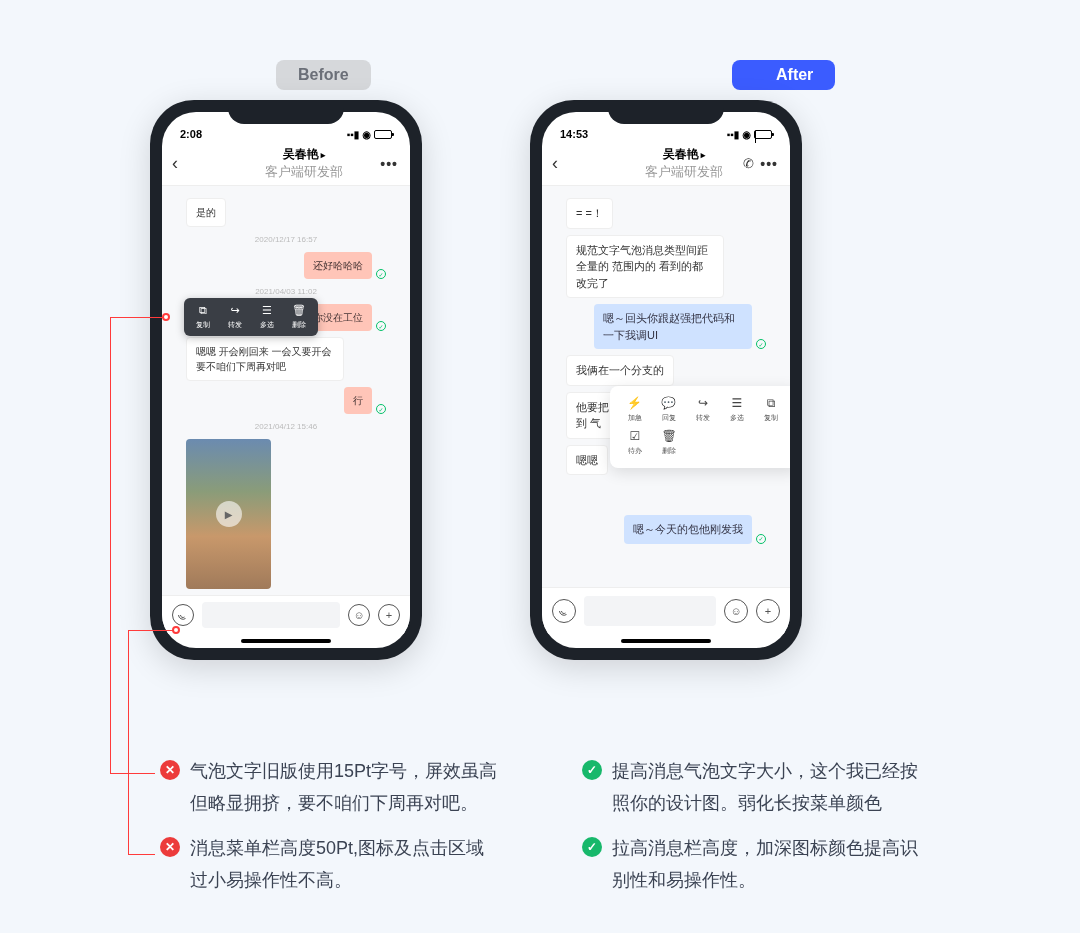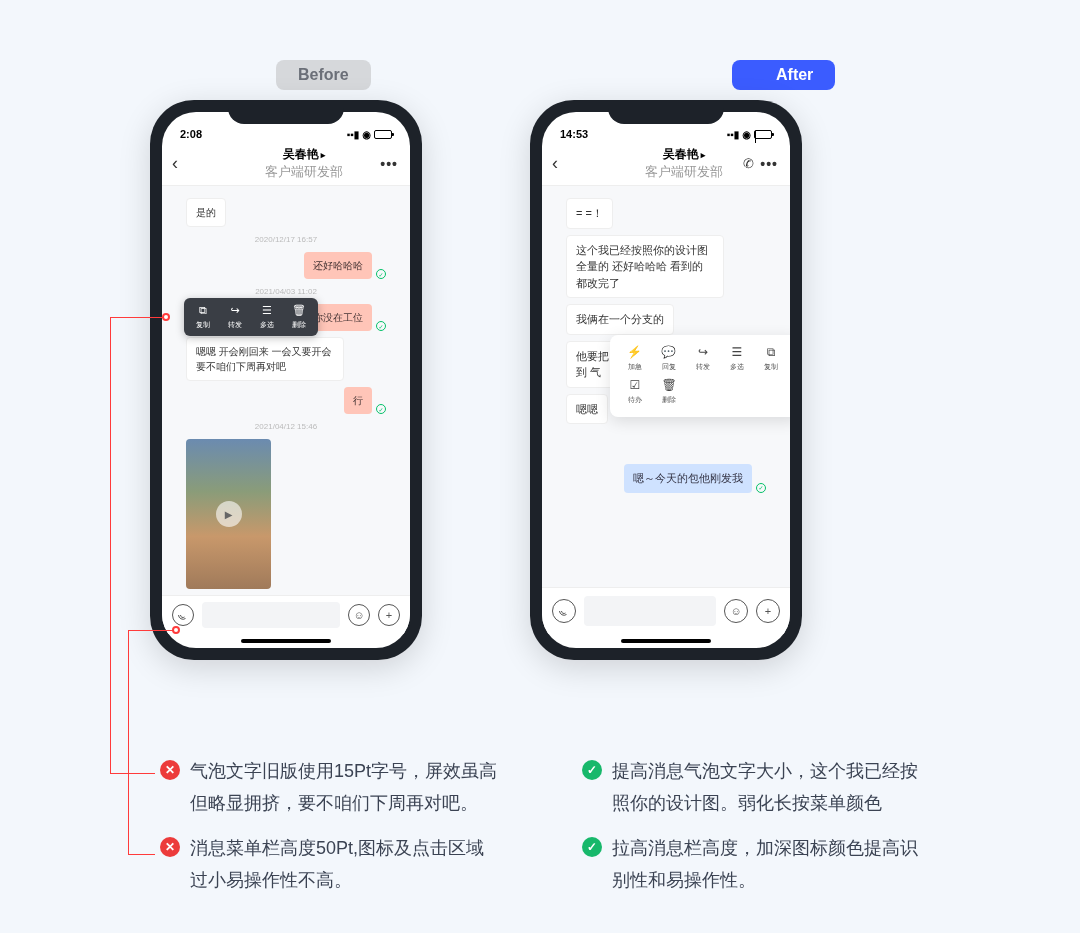--- a/index.html
+++ b/index.html
@@ -194,21 +194,25 @@
           <div class="sub">客户端研发部</div>
         </div>
         <span class="call-icon">✆</span>
         <span class="more">•••</span>
       </div>
       <div class="chat-body" style="font-size:11px">
         <div class="row">
             <div class="bubble in">= =！</div>
           </div>
         <div class="row">
-            <div class="bubble in">这个我已经按照你的设计图 全量的 还好哈哈哈 看到的都改完了</div>
+            <div class="bubble in">规范文字气泡消息类型间距 全量的 范围内的 看到的都改完了</div>
+          </div>
+        <div class="row right">
+            <div class="bubble out-blue">嗯～回头你跟赵强把代码和一下我调UI</div>
+            <span class="check">✓</span>
           </div>
         <div class="row">
             <div class="bubble in">我俩在一个分支的</div>
           </div>
         <div class="row" style="position:relative">
           <div class="bubble in"><span>他要把</span><br><span>到 气</span></div>
 
           <div class="ctx-light" style="left:44px; top:-6px">
             <div class="row-items">
               <div class="item">

